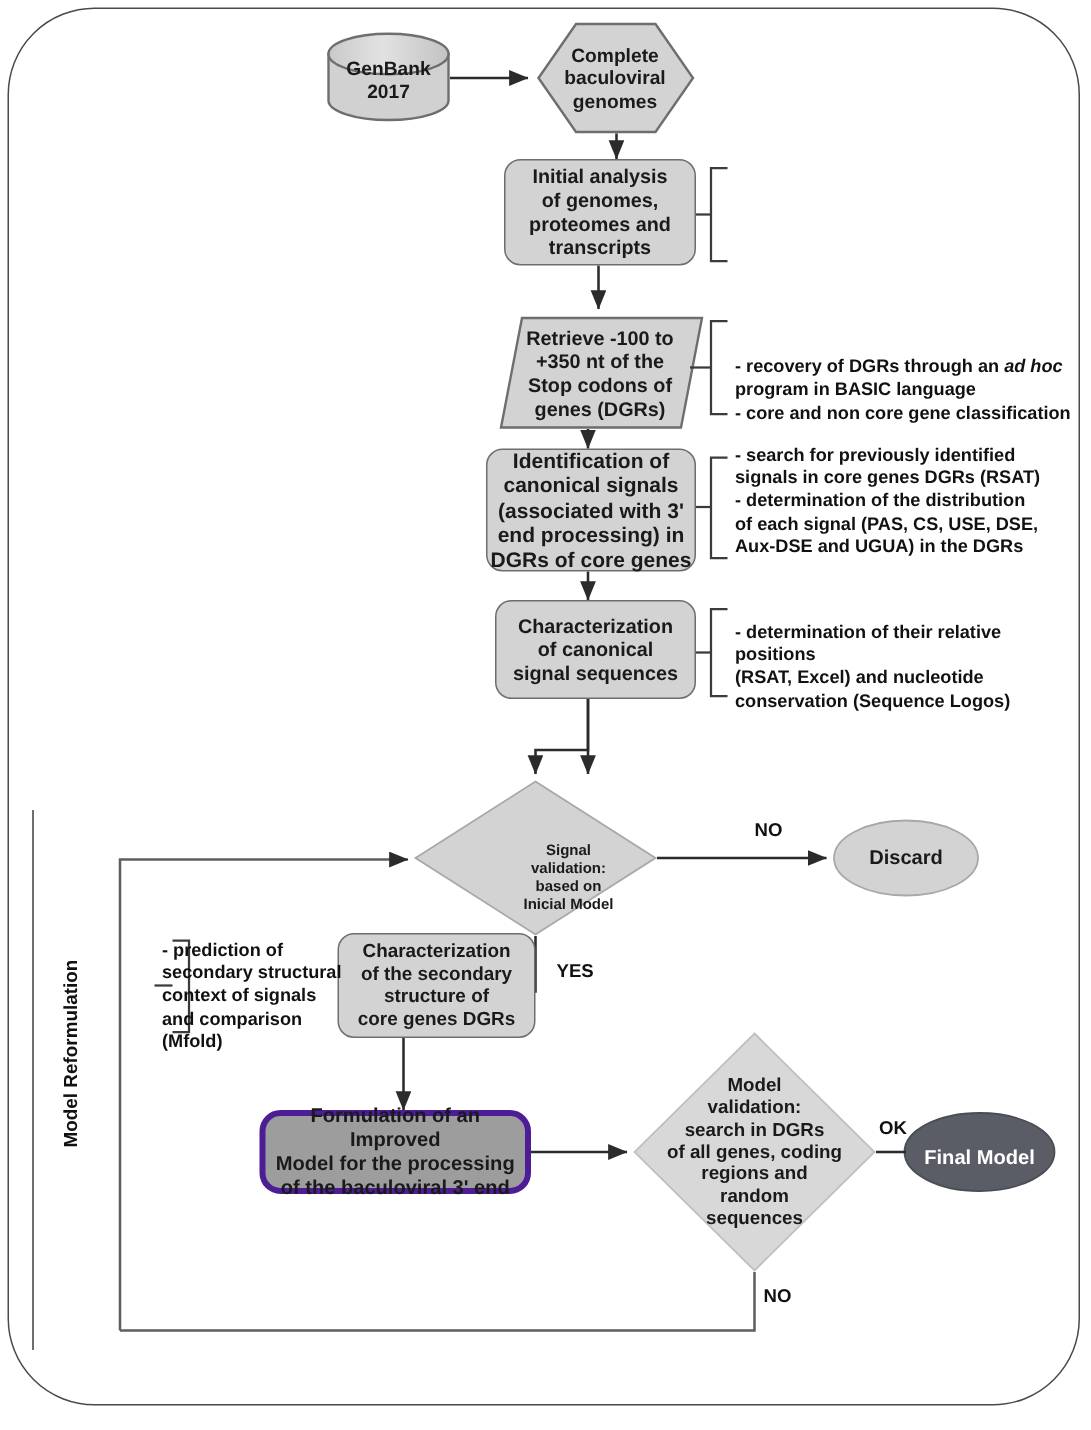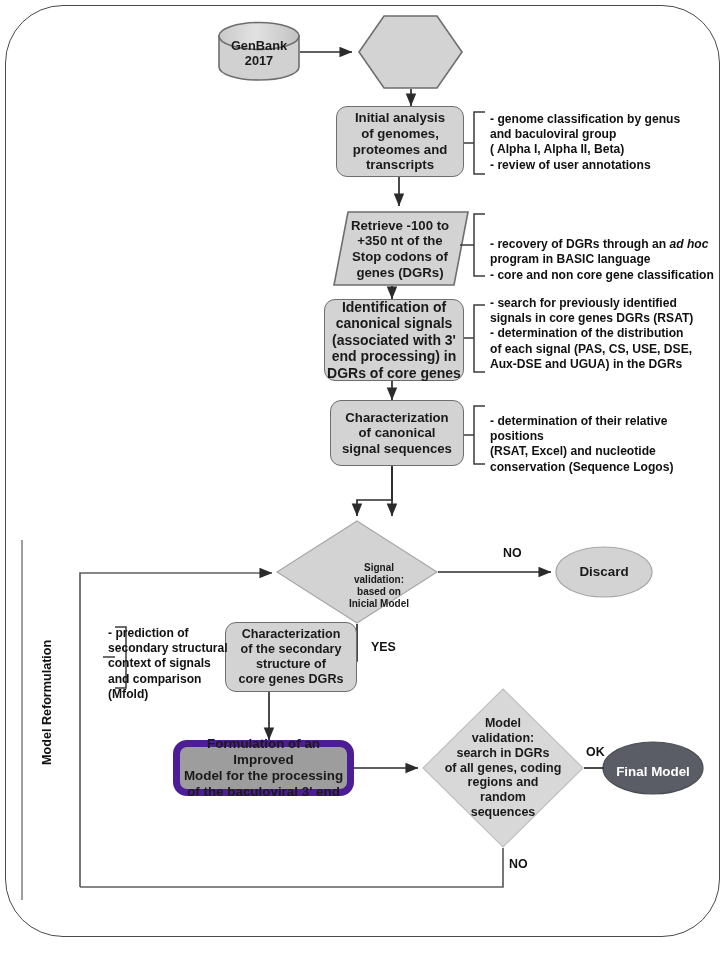--- a/index.html
+++ b/index.html
@@ -52,21 +52,21 @@
   
   .proc {
     background: #d3d3d3;
     border: 1.6px solid #6e6e6e;
     border-radius: 11px;
     font-size: 13.2px;
     text-align: center;
   }
   .proc-dark {
     background: #9d9d9d;
-    border: 7px solid #4c1d95;
+    border: 4px solid #4c1d95;
     border-radius: 14px;
     font-size: 13.4px;
   }
   
   .ann {
     position: absolute;
     font-size: 12.1px;
     font-weight: bold;
     color: #111111;
     line-height: 1.26;
@@ -193,20 +193,25 @@
     <g stroke="#6b6b6b" stroke-width="1.3" fill="none">
       <line x1="22" y1="540" x2="22" y2="900"></line>
     </g>
   </svg>
 
   <div class="shape-label" style="left:219px; top:36px; width:80px; height:34px; font-size:12.8px;">
     <span class="txt" style="white-space:pre-line">GenBank
 2017</span>
   </div>
 
+  <div class="shape-label" style="left:362px; top:20px; width:96px; height:64px; font-size:12.8px;">
+    <span class="txt" style="white-space:pre-line">Complete
+baculoviral
+genomes</span>
+  </div>
 
   <div class="node proc" style="left:336px; top:106px; width:128px; height:71px;">
     <span class="txt" style="white-space:pre-line">Initial analysis
 of genomes,
 proteomes and
 transcripts</span>
   </div>
 
   <div class="shape-label" style="left:336px; top:214px; width:128px; height:70px; font-size:13.2px;">
     <span class="txt" style="white-space:pre-line">Retrieve -100 to
@@ -260,24 +265,20 @@
 of all genes, coding
 regions and
 random
 sequences</span>
   </div>
 
   <div class="shape-label white-text" style="left:605px; top:756px; width:96px; height:24px; font-size:13.4px;align-items:flex-end;">
     <span class="txt">Final Model</span>
   </div>
 
-  <div class="ann" style="left:490px; top:112px; width:230px;">- genome classification by genus
-  and baculoviral group
-( Alpha I,  Alpha II,  Beta)
-- review of user annotations</div>
 
   <div class="ann" style="left:490px; top:222px; width:232px;">
     <span>- recovery of DGRs  through an </span><i>ad hoc</i><span style="white-space:pre-line">
 program in BASIC language
 - core and non core gene classification</span>
   </div>
 
   <div class="ann" style="left:490px; top:296px; width:232px;">- search for previously identified
  signals in core genes DGRs (RSAT)
 - determination of the distribution

